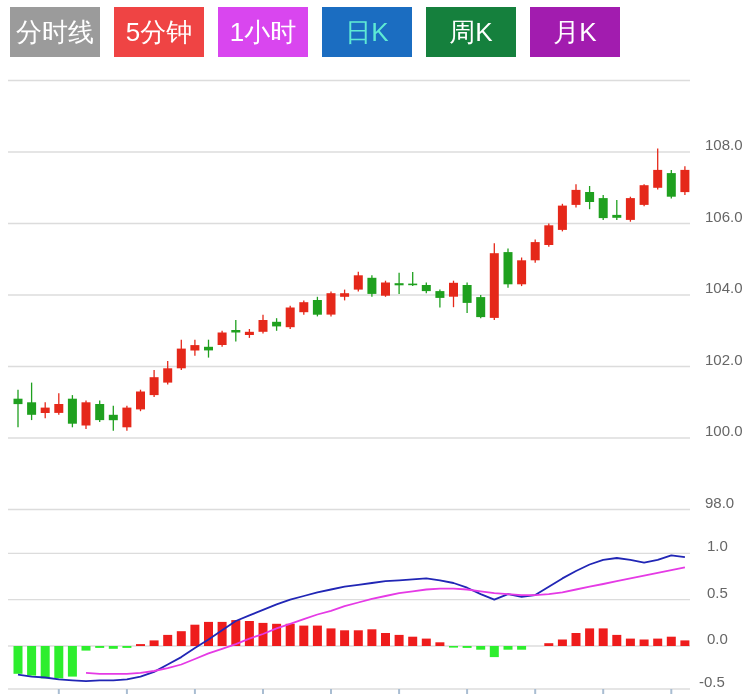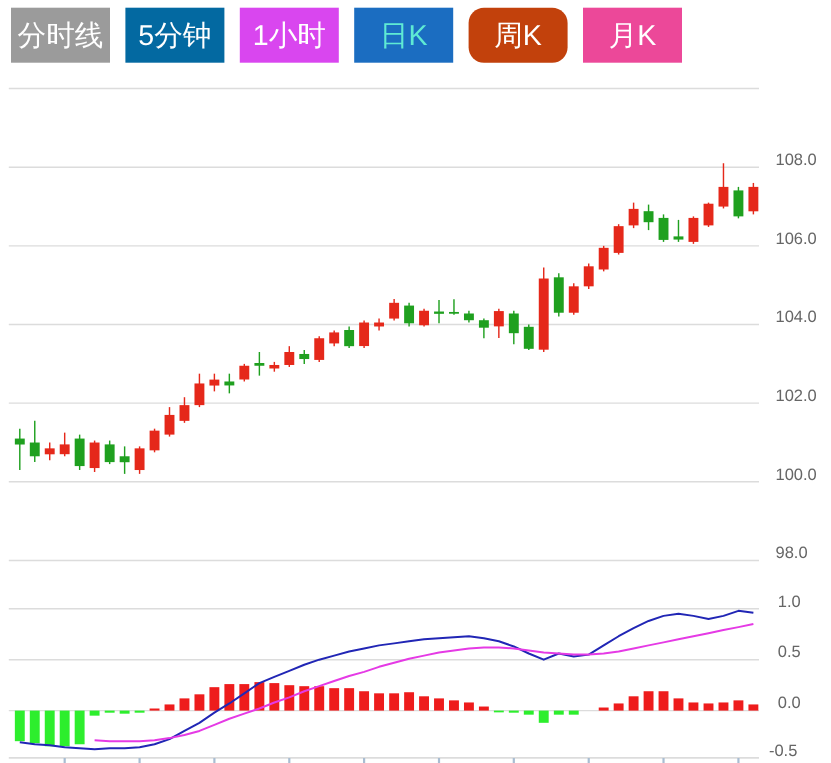--- a/index.html
+++ b/index.html
@@ -10,25 +10,25 @@
         text-align:center;font-family:"Liberation Sans",sans-serif;cursor:pointer;
         display:flex;align-items:center;justify-content:center;white-space:nowrap;overflow:hidden;}
   #chart-svg{position:absolute;left:0;top:0;font-family:"Liberation Sans",sans-serif;}
 </style>
 </head>
 <body>
 
 <div class="stage">
   <div class="toolbar">
     <button class="tbtn" style="background: rgb(155, 155, 155); color: rgb(255, 255, 255);">分时线</button>
-    <button class="tbtn" style="background: #0369a1; color: rgb(255, 255, 255);">5分钟</button>
+    <button class="tbtn" style="background: #ef4444; color: rgb(255, 255, 255);">5分钟</button>
     <button class="tbtn" style="background: #d946ef; color: rgb(255, 255, 255);">1小时</button>
     <button class="tbtn" style="background: rgb(27, 109, 193); color: #5eead4;">日K</button>
-    <button class="tbtn" style="background: #c2410c; color: rgb(255, 255, 255); border-radius: 14px;">周K</button>
-    <button class="tbtn" style="background: #ec4899; color: rgb(255, 255, 255);">月K</button>
+    <button class="tbtn" style="background: #15803d; color: rgb(255, 255, 255);">周K</button>
+    <button class="tbtn" style="background: #a21caf; color: rgb(255, 255, 255);">月K</button>
   </div>
   <svg id="chart-svg" width="755" height="694" viewBox="0 0 755 694" xmlns="http://www.w3.org/2000/svg">
       <line x1="8" y1="80.5" x2="690" y2="80.5" stroke="#dcdcdc" stroke-width="1.3"></line>
       <line x1="8" y1="152.0" x2="690" y2="152.0" stroke="#dcdcdc" stroke-width="1.3"></line>
       <line x1="8" y1="223.5" x2="690" y2="223.5" stroke="#dcdcdc" stroke-width="1.3"></line>
       <line x1="8" y1="295.0" x2="690" y2="295.0" stroke="#dcdcdc" stroke-width="1.3"></line>
       <line x1="8" y1="366.5" x2="690" y2="366.5" stroke="#dcdcdc" stroke-width="1.3"></line>
       <line x1="8" y1="438.0" x2="690" y2="438.0" stroke="#dcdcdc" stroke-width="1.3"></line>
       <line x1="8" y1="509.5" x2="690" y2="509.5" stroke="#dcdcdc" stroke-width="1.3"></line>
       <line x1="8" y1="553.4" x2="690" y2="553.4" stroke="#dcdcdc" stroke-width="1.3"></line>

